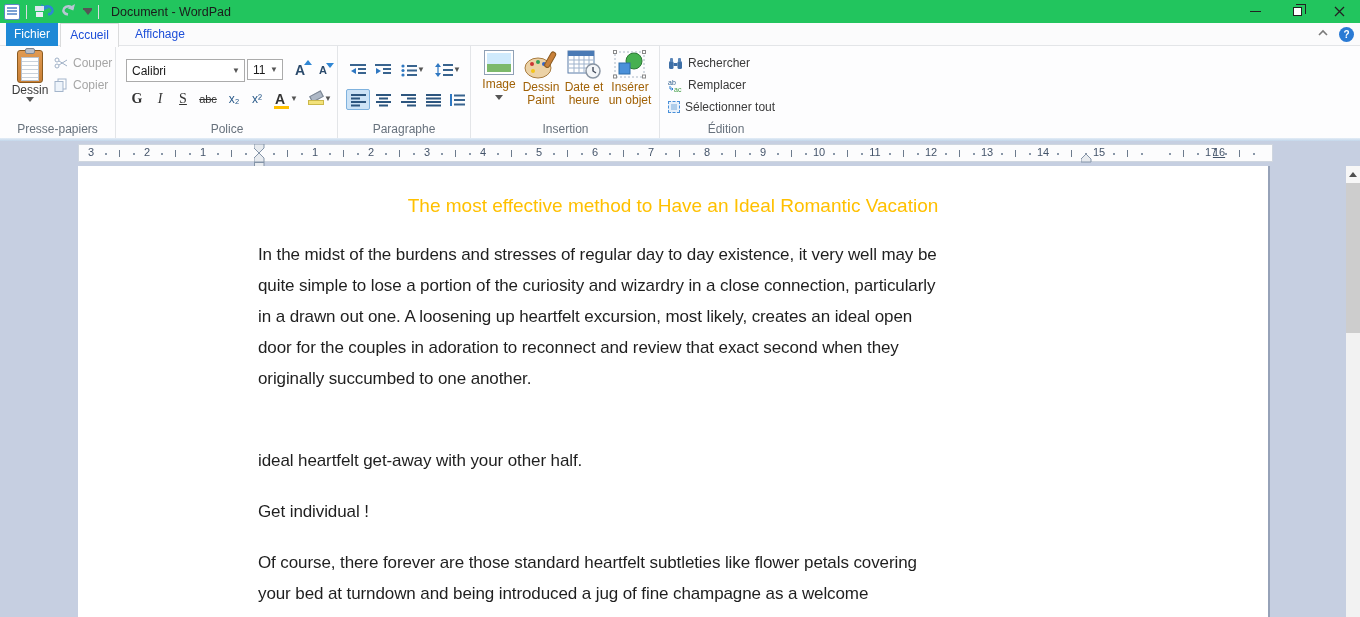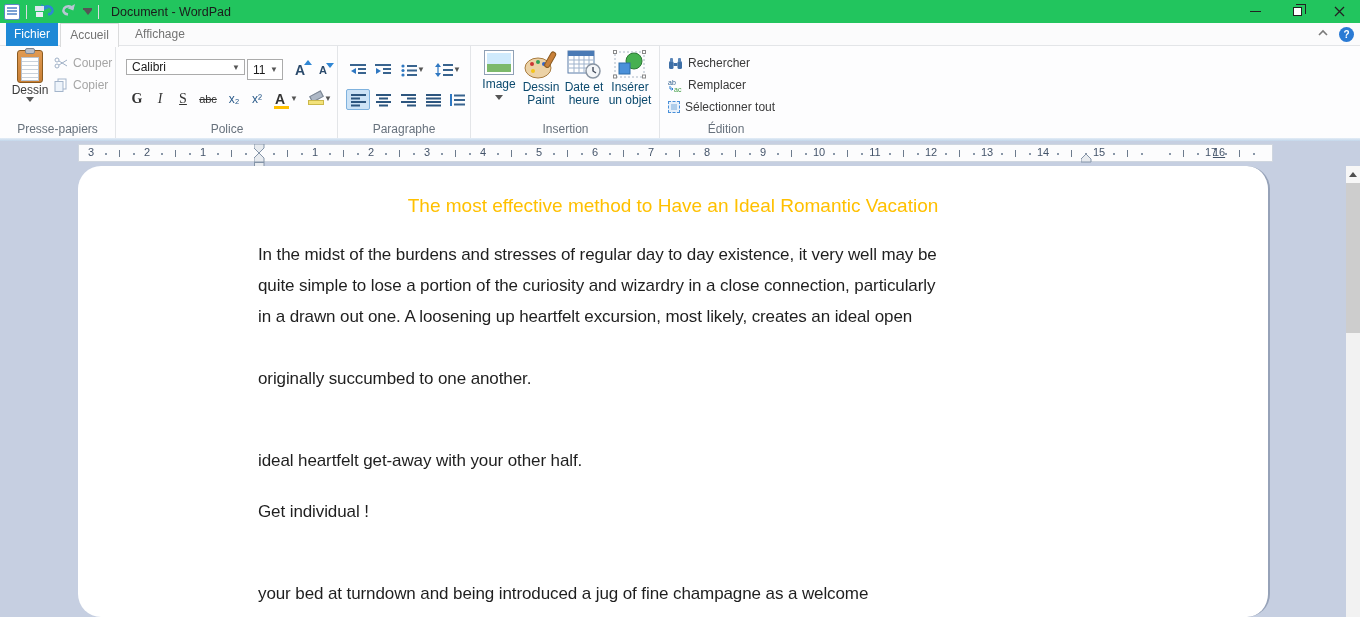--- a/index.html
+++ b/index.html
@@ -17,21 +17,21 @@
   .floppy:after{content:"";position:absolute;left:2px;bottom:1px;width:9px;height:5px;background:#dde6f0;}
   .wintitle{font-size:12.5px;color:#1b1b1b;padding-left:6px;}
   .winbtns{position:absolute;right:0;top:0;height:23px;display:flex;}
   .winbtn{width:42px;height:23px;display:flex;align-items:center;justify-content:center;}
   .glyph-min{width:11px;height:1px;background:#222;}
   .glyph-restore{width:9px;height:9px;border:1px solid #222;position:relative;background:#fff;}
   .glyph-restore:before{content:"";position:absolute;left:2px;top:-4px;width:9px;height:9px;border:1px solid #222;border-left-width:0;border-bottom-width:0;}
 
   
   .tabrow{position:absolute;left:0;top:23px;width:1360px;height:23px;background:#fbfbfc;border-bottom:1px solid #e3e5e8;}
-  .tab{position:absolute;top:0;height:23px;line-height:23px;text-align:center;font-size:12px;color:#737373;}
+  .tab{position:absolute;top:0;height:23px;line-height:23px;text-align:center;font-size:12px;color:#1d4ed8;}
   .tab-file{left:6px;width:52px;background:#1e89d6;color:#fff;}
   .tab-home{left:60px;width:59px;background:#fdfdfe;height:24px;border:1px solid #dadbdc;border-bottom:none;z-index:2;}
   .tab-view{left:121px;width:78px;}
   .tabrow-right{position:absolute;right:6px;top:2px;display:flex;align-items:center;gap:10px;}
   .collapse-chev{width:12px;height:12px;}
   .helpbtn{width:15px;height:15px;border-radius:50%;background:#2a7ad4;color:#fff;font-size:10px;font-weight:bold;display:flex;align-items:center;justify-content:center;}
 
   
   .ribbon{position:absolute;left:0;top:46px;width:1360px;height:92px;background:#fdfdfe;}
   .ribbon-edge{position:absolute;left:0;top:138px;width:1360px;height:3px;background:linear-gradient(#e4edf7,#c2d6ea);}
@@ -61,39 +61,39 @@
   .growA i,.shrinkA i{position:absolute;right:-7px;top:-2px;width:0;height:0;border-left:4px solid transparent;border-right:4px solid transparent;}
   .growA i{border-bottom:5px solid #2f86d4;}
   .shrinkA{font-size:11px;font-weight:bold;color:#2b4a6b;position:relative;}
   .shrinkA i{border-top:5px solid #2f86d4;top:-1px;}
   .pen-ico{width:16px;height:14px;position:relative;}
   .pen-ico:before{content:"";position:absolute;left:2px;top:1px;width:11px;height:5px;background:#aeb8c6;border:1px solid #7d8794;transform:rotate(-28deg);}
   .pen-ico:after{content:"";position:absolute;left:0;bottom:1px;width:14px;height:3px;background:#f3e27a;border:1px solid #cbb84a;}
 
   
   .bigbtn{position:absolute;top:4px;display:flex;flex-direction:column;align-items:center;}
-  .bigbtn .lbl{font-size:12px;color:#0c4a6e;line-height:13px;text-align:right;}
+  .bigbtn .lbl{font-size:12px;color:#a16207;line-height:13px;text-align:right;}
   .img-ico{width:30px;height:25px;border:1px solid #8fa0b5;background:linear-gradient(#cfeafc 0 58%,#7cb96b 58% 100%);box-shadow:inset 0 0 0 2px #fff;margin-bottom:3px;}
 
   
   .editrow{position:absolute;left:8px;height:18px;display:flex;align-items:center;gap:5px;}
   .selall-ico{width:12px;height:12px;border:1px dashed #4a90d9;background:#e8f1fb;display:flex;align-items:center;justify-content:center;}
   .selall-ico i{width:6px;height:6px;background:#aecdea;display:block;}
 
   
   .rulerrow{position:absolute;left:0;top:141px;width:1360px;height:25px;background:#c6cfe1;}
   .ruler-strip{position:absolute;left:78px;top:3px;width:1195px;height:18px;background:#fcfcfd;border:1px solid #cfd6df;}
   .rnum{position:absolute;top:1px;transform:translateX(-50%);font-size:11px;color:#44546a;}
   .rtick{position:absolute;top:5px;width:1px;height:7px;background:#6d7b8d;}
   .rdot{position:absolute;top:8px;width:2px;height:2px;background:#8a97a8;}
   .rmark{position:absolute;}
 
   
   .docarea{position:absolute;left:0;top:166px;width:1360px;height:451px;background:#c6cfe1;}
-  .page{position:absolute;left:78px;top:0;width:1192px;height:451px;background:#fff;border-right:2px solid #96a2b8;overflow:hidden;border-radius:23px;}
+  .page{position:absolute;left:78px;top:0;width:1192px;height:451px;background:#fff;border-right:2px solid #96a2b8;overflow:hidden;}
   .doctitle{position:absolute;top:24px;left:0;width:100%;text-align:center;font-size:19px;line-height:31px;color:#FFC000;}
   .docline{position:absolute;left:180px;white-space:nowrap;font-size:17px;letter-spacing:-0.1px;line-height:31px;color:#1f1f1f;}
 
   
   .scrollbar{position:absolute;left:1346px;top:0;width:14px;height:451px;background:#f2f2f2;}
   .sb-btn{position:absolute;left:0;top:0;width:14px;height:17px;background:#f7f7f7;display:flex;align-items:center;justify-content:center;}
   .sb-thumb{position:absolute;left:0;top:17px;width:14px;height:150px;background:#cdcdcd;}
 </style>
 </head>
 <body>
@@ -180,21 +180,21 @@
         <svg width="14" height="14">
             <rect x="4" y="1" width="8" height="10" fill="#fff" stroke="#a4b5cb"></rect>
             <rect x="1" y="3.5" width="8" height="10" fill="#eef4fb" stroke="#a4b5cb"></rect>
           </svg>
         <span class="rlabel dis">Copier</span>
       </div>
       <div class="grp-label">Presse-papiers</div>
     </div>
 
     <div class="grp" style="left:117px;width:221px;">
-      <div class="combo" style="left:9px;top:13px;width:119px;height:16px;">
+      <div class="combo" style="left:9px;top:13px;width:119px;height:23px;">
         <span>Calibri</span>
           <span class="arr">▼</span>
       </div>
       <div class="combo" style="left:130px;top:13px;width:36px;height:21px;">
         <span>11</span>
           <span class="arr">▼</span>
       </div>
       <div class="rbtn" style="left:172px;top:13px;width:22px;height:21px;">
           <span class="growA">A<i></i></span>
         </div>
@@ -488,23 +488,25 @@
         <i class="rdot" style="left: 1174px;"></i>
       </div>
   </div>
 
   <div class="docarea">
     <div class="page">
       <div class="doctitle">The most effective method to Have an Ideal Romantic Vacation</div>
       <div class="docline" style="top:73px;">In the midst of the burdens and stresses of regular day to day existence, it very well may be</div>
       <div class="docline" style="top:104px;">quite simple to lose a portion of the curiosity and wizardry in a close connection, particularly</div>
       <div class="docline" style="top:135px;">in a drawn out one. A loosening up heartfelt excursion, most likely, creates an ideal open</div>
+      <div class="docline" style="top:166px;">door for the couples in adoration to reconnect and review that exact second when they</div>
       <div class="docline" style="top:197px;">originally succumbed to one another.</div>
       <div class="docline" style="top:279px;text-align:center;">ideal heartfelt get-away with your other half.</div>
       <div class="docline" style="top:330px;">Get individual !</div>
+      <div class="docline" style="top:381px;">Of course, there forever are those standard heartfelt subtleties like flower petals covering</div>
       <div class="docline" style="top:412px;">your bed at turndown and being introduced a jug of fine champagne as a welcome</div>
       <div class="docline" style="top:443px;">present, yet to truly make your heartfelt escape essential, consider exceeding all expectations.</div>
     </div>
     <div class="scrollbar">
       <div class="sb-btn">
         <svg width="8" height="5">
             <path d="M0 5 L4 0 L8 5 Z" fill="#505050"></path>
           </svg>
       </div>
       <div class="sb-thumb"></div>

